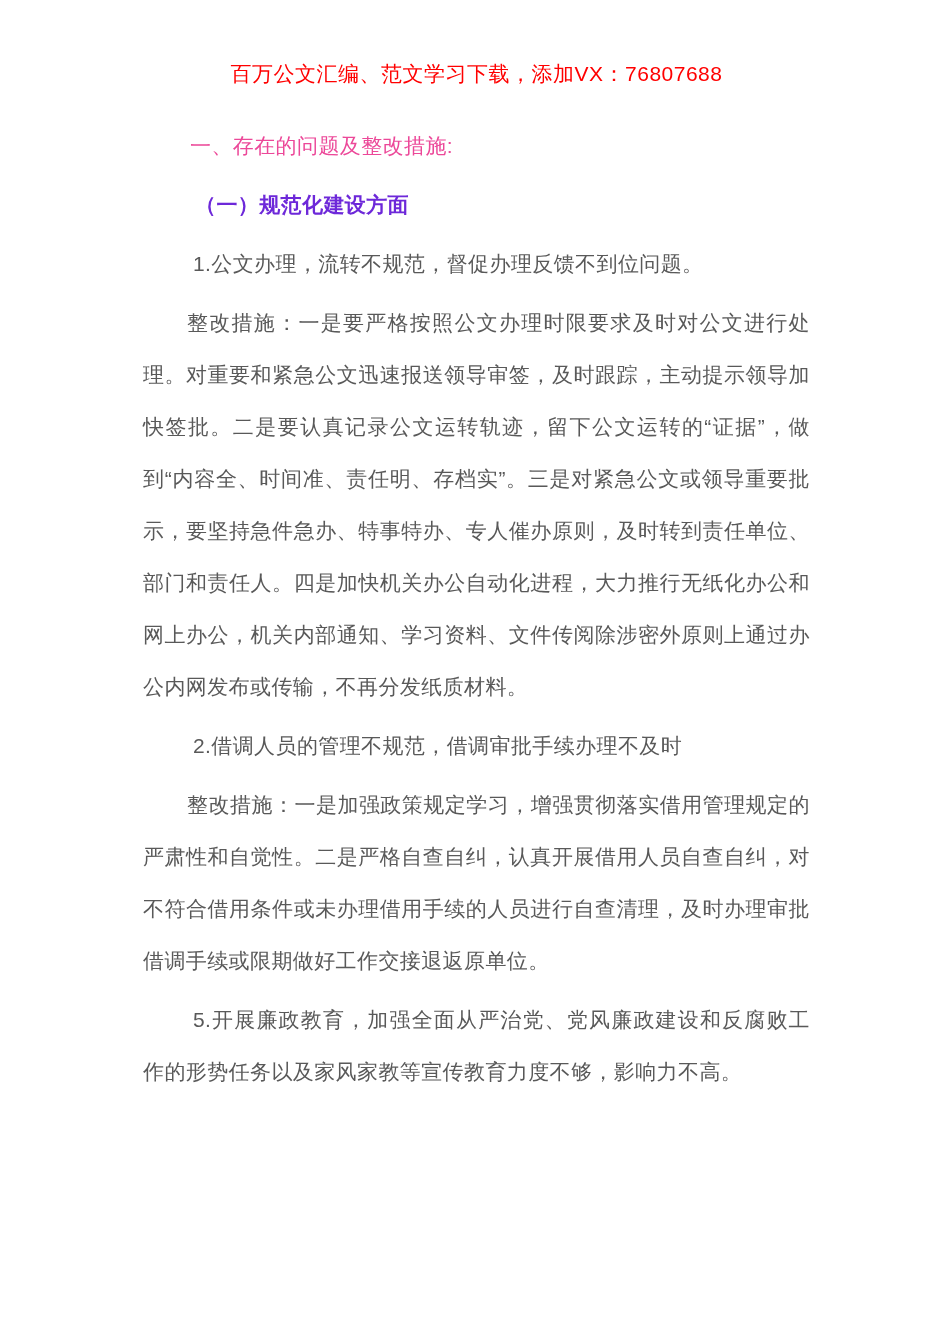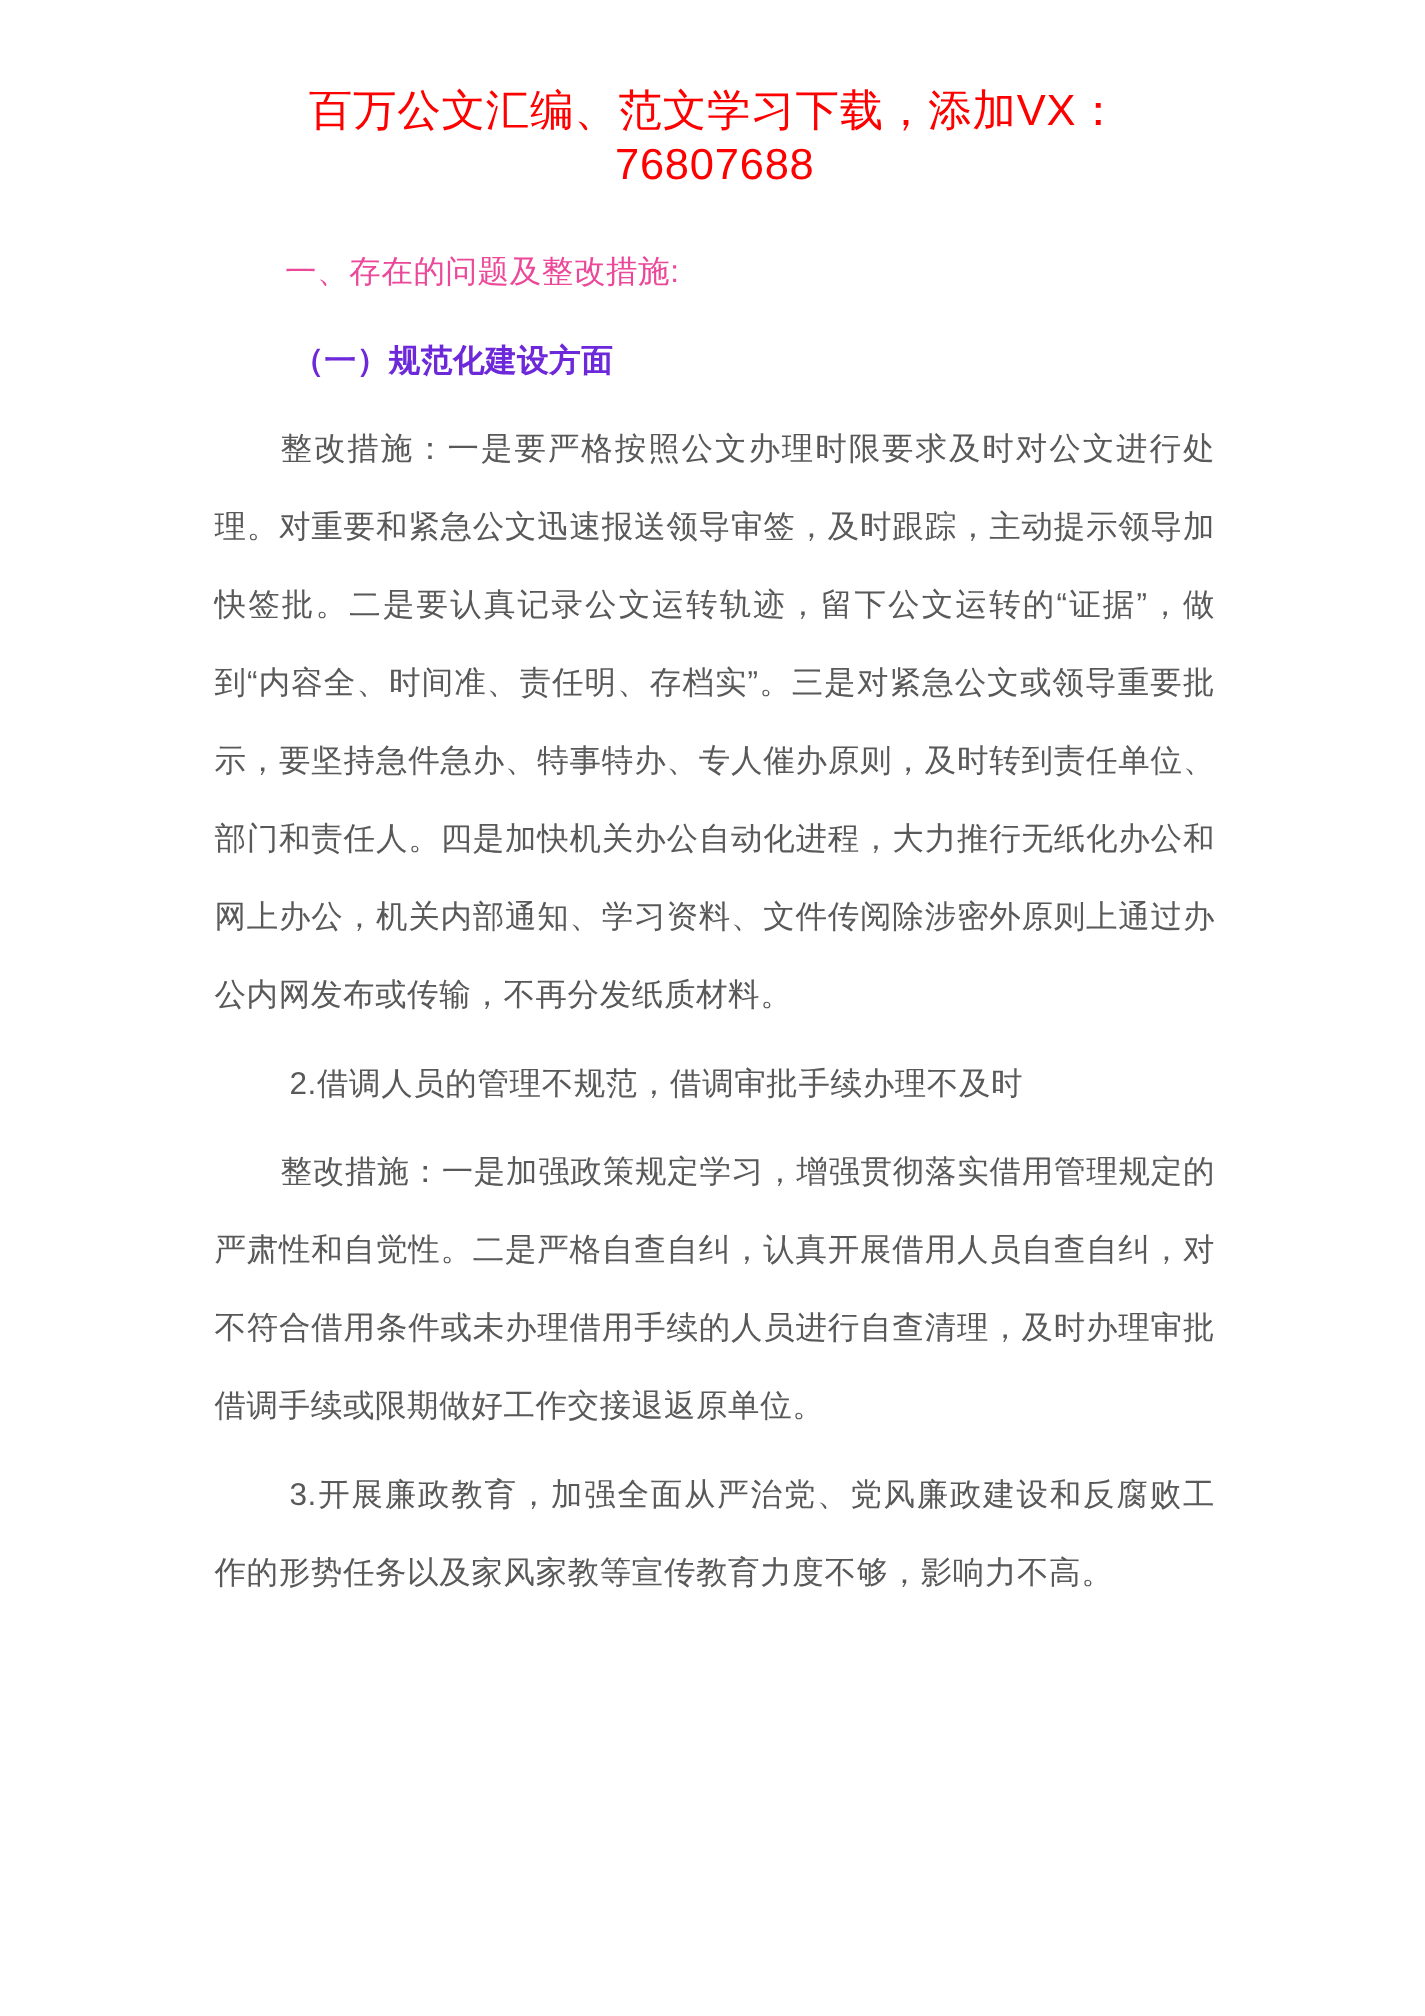--- a/index.html
+++ b/index.html
@@ -16,21 +16,21 @@
   }
   .page {
     width: 950px;
     height: 1344px;
     background: #ffffff;
     box-sizing: border-box;
     padding: 56px 140px 0 143px;
   }
   .banner {
     text-align: center;
-    font-size: 29px;
+    font-size: 21px;
     line-height: 36px;
     font-weight: 400;
     color: #ff0000;
     margin: 0 0 28px 0;
     letter-spacing: 0.5px;
   }
   .doc p {
     font-size: 21px;
     line-height: 52px;
     color: #595959;
@@ -67,23 +67,24 @@
 
   <div class="banner" style="color: rgb(255, 0, 0);">百万公文汇编、范文学习下载，添加VX：76807688</div>
 
   <div class="doc">
 
 
     <p class="heading-1">一、存在的问题及整改措施:</p>
 
     <p class="heading-2">（一）规范化建设方面</p>
 
+    <p class="item">1.公文办理，流转不规范，督促办理反馈不到位问题。</p>
 
     <p class="measure">整改措施：一是要严格按照公文办理时限要求及时对公文进行处理。对重要和紧急公文迅速报送领导审签，及时跟踪，主动提示领导加快签批。二是要认真记录公文运转轨迹，留下公文运转的“证据”，做到“内容全、时间准、责任明、存档实”。三是对紧急公文或领导重要批示，要坚持急件急办、特事特办、专人催办原则，及时转到责任单位、部门和责任人。四是加快机关办公自动化进程，大力推行无纸化办公和网上办公，机关内部通知、学习资料、文件传阅除涉密外原则上通过办公内网发布或传输，不再分发纸质材料。</p>
 
     <p class="item">2.借调人员的管理不规范，借调审批手续办理不及时</p>
 
     <p class="measure">整改措施：一是加强政策规定学习，增强贯彻落实借用管理规定的严肃性和自觉性。二是严格自查自纠，认真开展借用人员自查自纠，对不符合借用条件或未办理借用手续的人员进行自查清理，及时办理审批借调手续或限期做好工作交接退返原单位。</p>
 
-    <p class="item">3.开展廉政教育，加强全面从严治党、党风廉政建设和反腐败工作的形势任务以及家风家教等宣传教育力度不够，影响力不高。</p>
+    <p class="item">5.开展廉政教育，加强全面从严治党、党风廉政建设和反腐败工作的形势任务以及家风家教等宣传教育力度不够，影响力不高。</p>
 
   </div>
 </div>
 
 </body></html>

